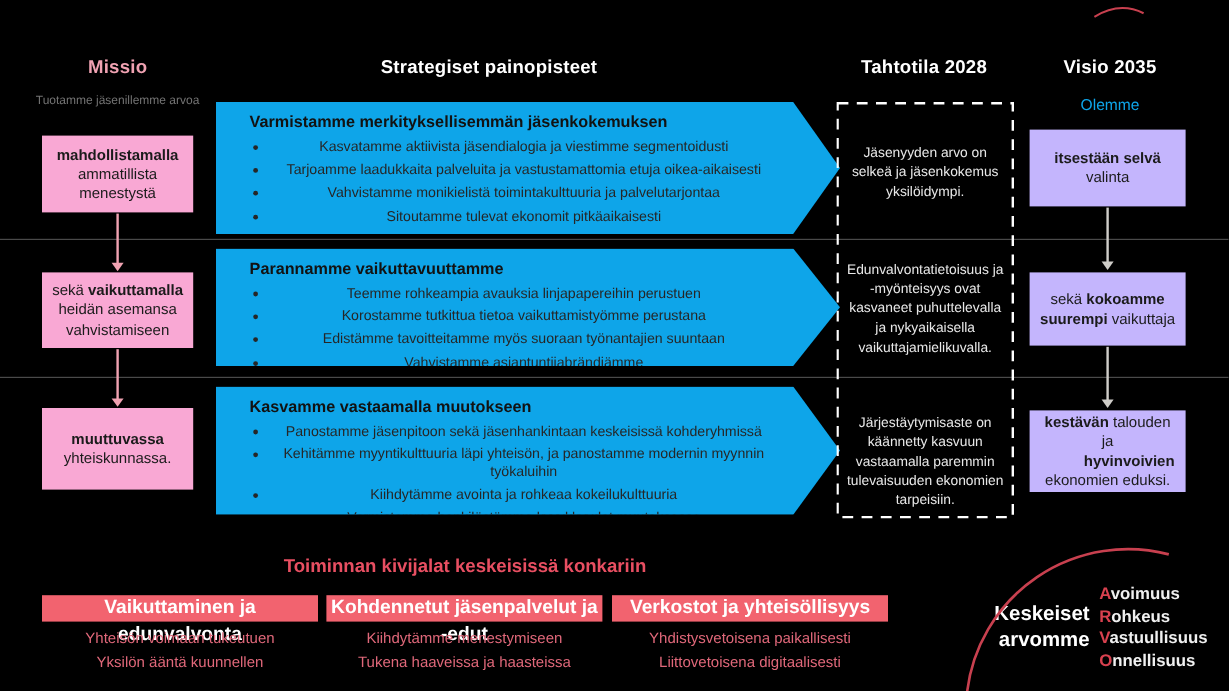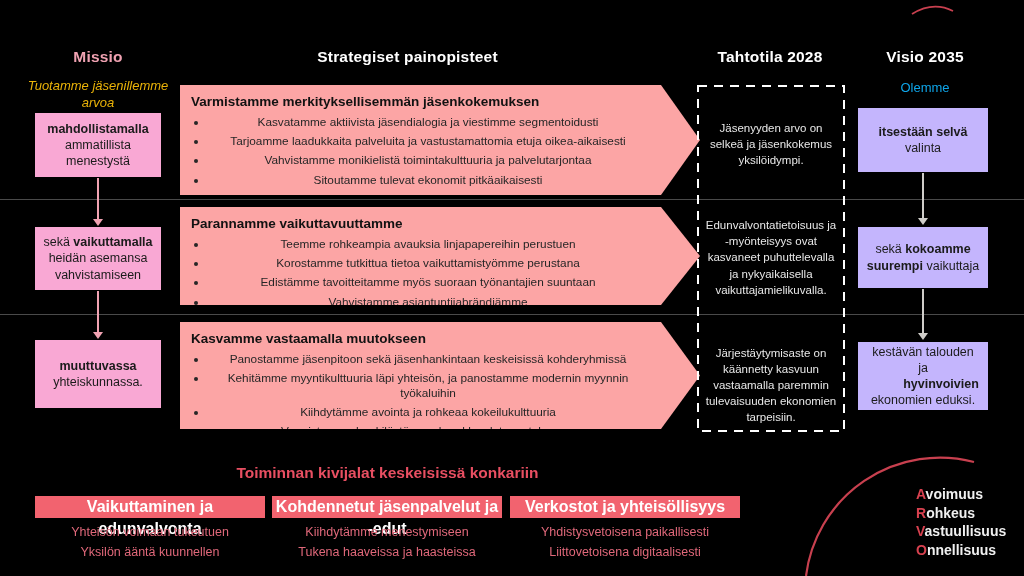--- a/index.html
+++ b/index.html
@@ -5,31 +5,31 @@
   html,body{margin:0;padding:0;background:#000;}
   .slide{position:relative;width:1024px;height:576px;background:#000;overflow:hidden;
          font-family:"Liberation Sans",sans-serif;}
   .hline{position:absolute;left:0;width:1024px;height:1px;background:#4a4a4a;}
   .col-header{position:absolute;top:48px;font-weight:bold;font-size:15.5px;color:#fff;text-align:center;letter-spacing:.2px;}
   .missio-h{left:23px;width:150px;color:#f0a2b2;}
   .strat-h{left:180px;width:455px;}
   .tahto-h{left:690px;width:160px;}
   .visio-h{left:855px;width:140px;}
   .missio-intro{position:absolute;left:13px;top:78px;width:170px;text-align:center;
-                color:#eab308;font-size:13px;line-height:1.3;font-style:italic;}
+                color:#737373;font-size:10px;line-height:1.3;}
   .pink-box{position:absolute;left:35px;width:126px;background:#f9a8d4;color:#1b1b1b;
             font-size:12.5px;line-height:1.3;text-align:center;display:flex;align-items:center;
             justify-content:center;padding:4px 7px;box-sizing:border-box;}
   .arrow{position:absolute;width:2px;background:currentColor;}
   .arrow::after{content:"";position:absolute;bottom:-6px;left:-4px;width:0;height:0;
                 border-left:5px solid transparent;border-right:5px solid transparent;border-top:7px solid;}
   .arrow.pink{color:#f0a2b2;}
   .arrow.gray{color:#cfcdc9;}
-  .strat-box{position:absolute;left:180px;width:520px;background:#fca5a5;box-sizing:border-box;
-             padding:9px 52px 6px 11px;
+  .strat-box{position:absolute;left:180px;width:520px;background:#0ea5e9;box-sizing:border-box;
+             padding:9px 52px 6px 28px;
              clip-path:polygon(0 0,92.5% 0,100% 50%,92.5% 100%,0 100%);}
   .strat-title{font-weight:bold;font-size:13.5px;color:#121212;margin:0 0 6px 0;}
   ul.bullets{margin:0;padding-left:17px;color:#262626;font-size:11.8px;text-align:center;}
   ul.bullets li{margin:4.5px 0;line-height:1.25;}
   .dash-rect{position:absolute;left:697px;top:85px;}
   .tahto-item{position:absolute;left:703px;width:136px;color:#e8e8e8;font-size:11.5px;
               line-height:1.4;text-align:center;display:flex;align-items:center;justify-content:center;}
   .visio-intro{position:absolute;left:855px;top:80px;width:140px;text-align:center;
                color:#0ea5e9;font-size:13px;}
   .visio-box{position:absolute;left:858px;width:130px;background:#c4b5fd;color:#1b1b1b;
@@ -113,40 +113,44 @@
   <div class="visio-intro">Olemme</div>
   <div class="visio-box" style="top:108px;height:64px">
     <div><span style="font-weight: 700;">itsestään selvä</span><span> valinta</span></div>
   </div>
   <div class="arrow gray" style="left:922px;top:173px;height:46px"></div>
   <div class="visio-box" style="top:227px;height:61px">
     <div><span>sekä </span><span style="font-weight: 700;">kokoamme suurempi</span><span> vaikuttaja</span></div>
   </div>
   <div class="arrow gray" style="left:922px;top:289px;height:45px"></div>
   <div class="visio-box" style="top:342px;height:68px">
-    <div><span style="font-weight: 400;">kestävän</span><span> talouden ja </span><span style="font-weight: 700; padding-left: 36px;">hyvinvoivien</span><span> ekonomien eduksi.</span></div>
+    <div><span style="font-weight: 700;">kestävän</span><span> talouden ja </span><span style="font-weight: 700; padding-left: 36px;">hyvinvoivien</span><span> ekonomien eduksi.</span></div>
   </div>
 
   <div class="pillars-title">Toiminnan kivijalat keskeisissä konkariin</div>
   <div class="pillar" style="left:35px">
     <div class="pillar-bar">Vaikuttaminen ja edunvalvonta</div>
     <div class="pillar-line first">Yhteisön voimaan tukeutuen</div>
     <div class="pillar-line">Yksilön ääntä kuunnellen</div>
   </div>
   <div class="pillar" style="left:272px">
     <div class="pillar-bar">Kohdennetut jäsenpalvelut ja -edut</div>
     <div class="pillar-line first">Kiihdytämme menestymiseen</div>
     <div class="pillar-line">Tukena haaveissa ja haasteissa</div>
   </div>
   <div class="pillar" style="left:510px">
     <div class="pillar-bar">Verkostot ja yhteisöllisyys</div>
     <div class="pillar-line first">Yhdistysvetoisena paikallisesti</div>
     <div class="pillar-line">Liittovetoisena digitaalisesti</div>
   </div>
 
+  <div class="values-label">
+    <div>Keskeiset</div>
+    <div>arvomme</div>
+  </div>
   <div class="values-list">
     <div class="value-item"><span class="value-initial">A</span><span>voimuus</span></div>
     <div class="value-item"><span class="value-initial">R</span><span>ohkeus</span></div>
     <div class="value-item"><span class="value-initial">V</span><span>astuullisuus</span></div>
     <div class="value-item"><span class="value-initial">O</span><span>nnellisuus</span></div>
   </div>
 
   <svg class="deco" width="1024" height="576">
     <path d="M 806 576 A 135 135 0 0 1 974 462" fill="none" stroke="#c8404f" stroke-width="2.2"></path>
     <path d="M 912 14 Q 933 1 953 11" fill="none" stroke="#c8404f" stroke-width="1.8"></path>

